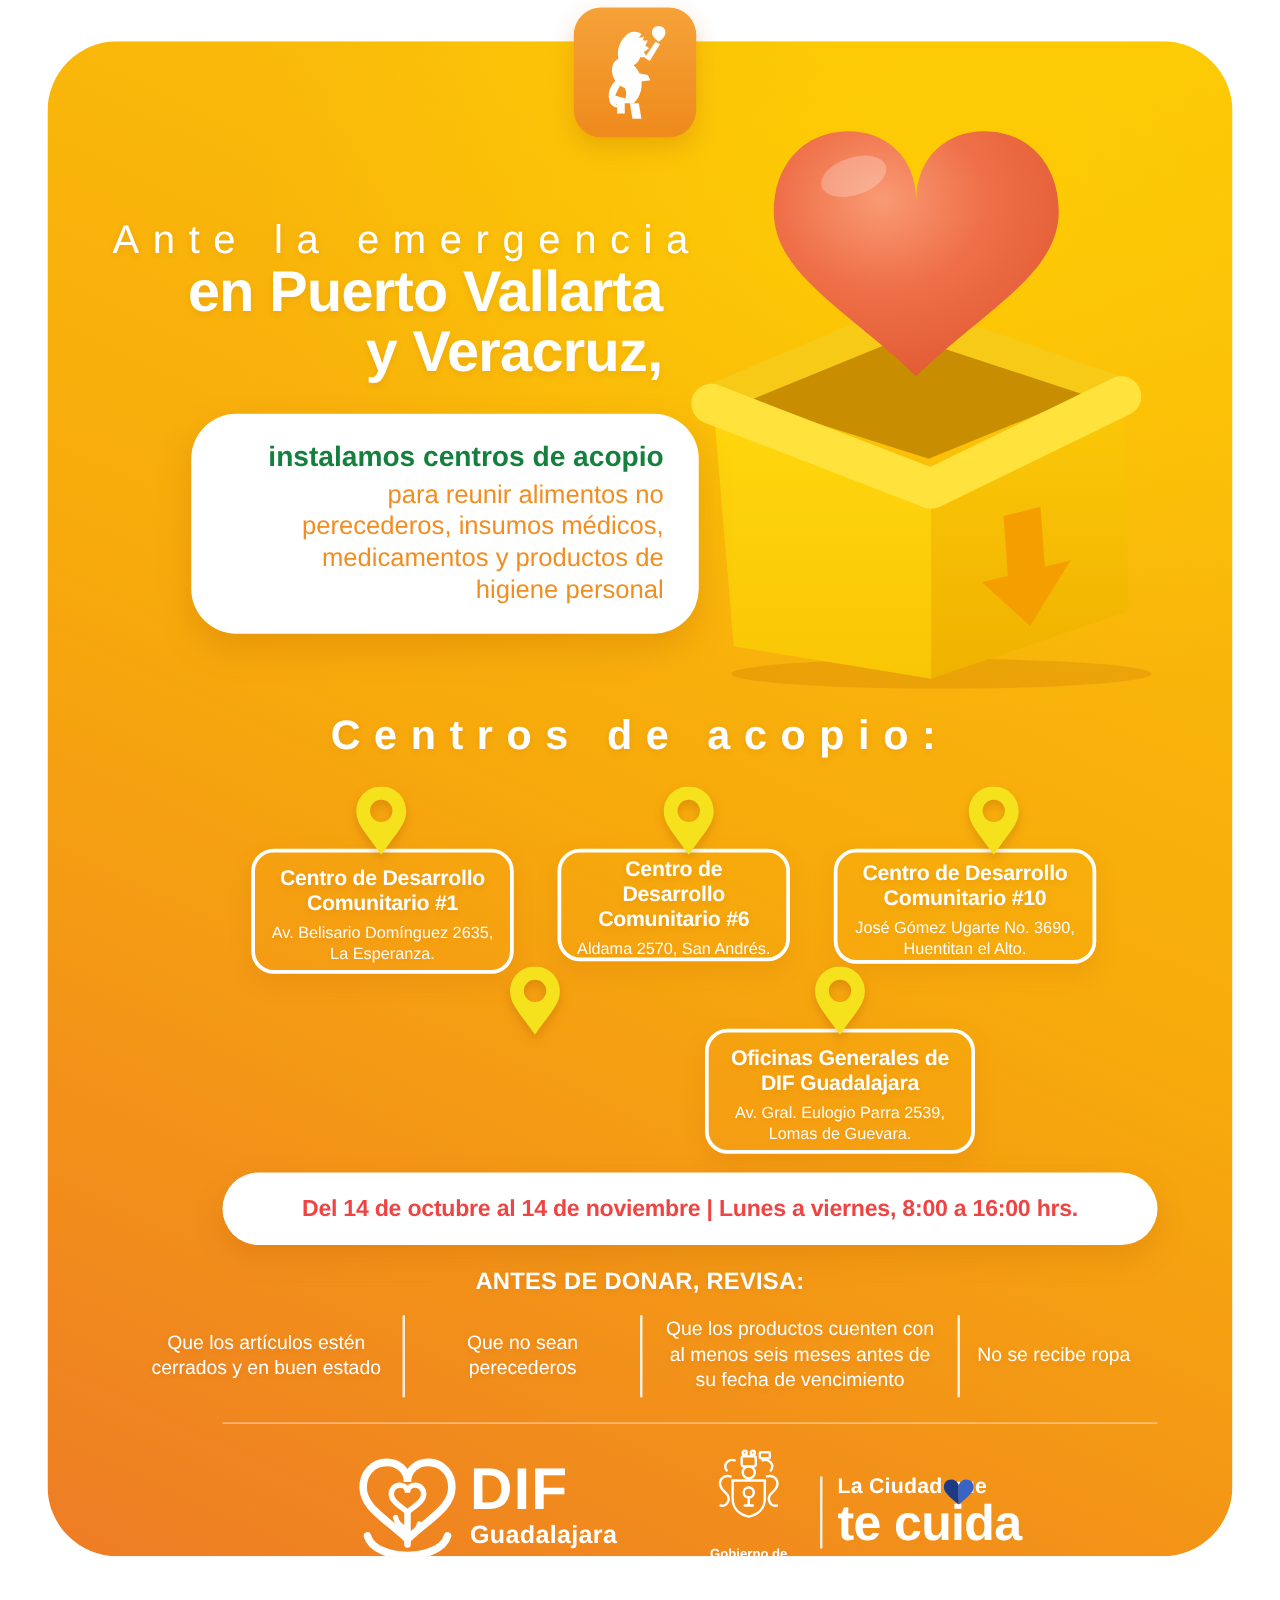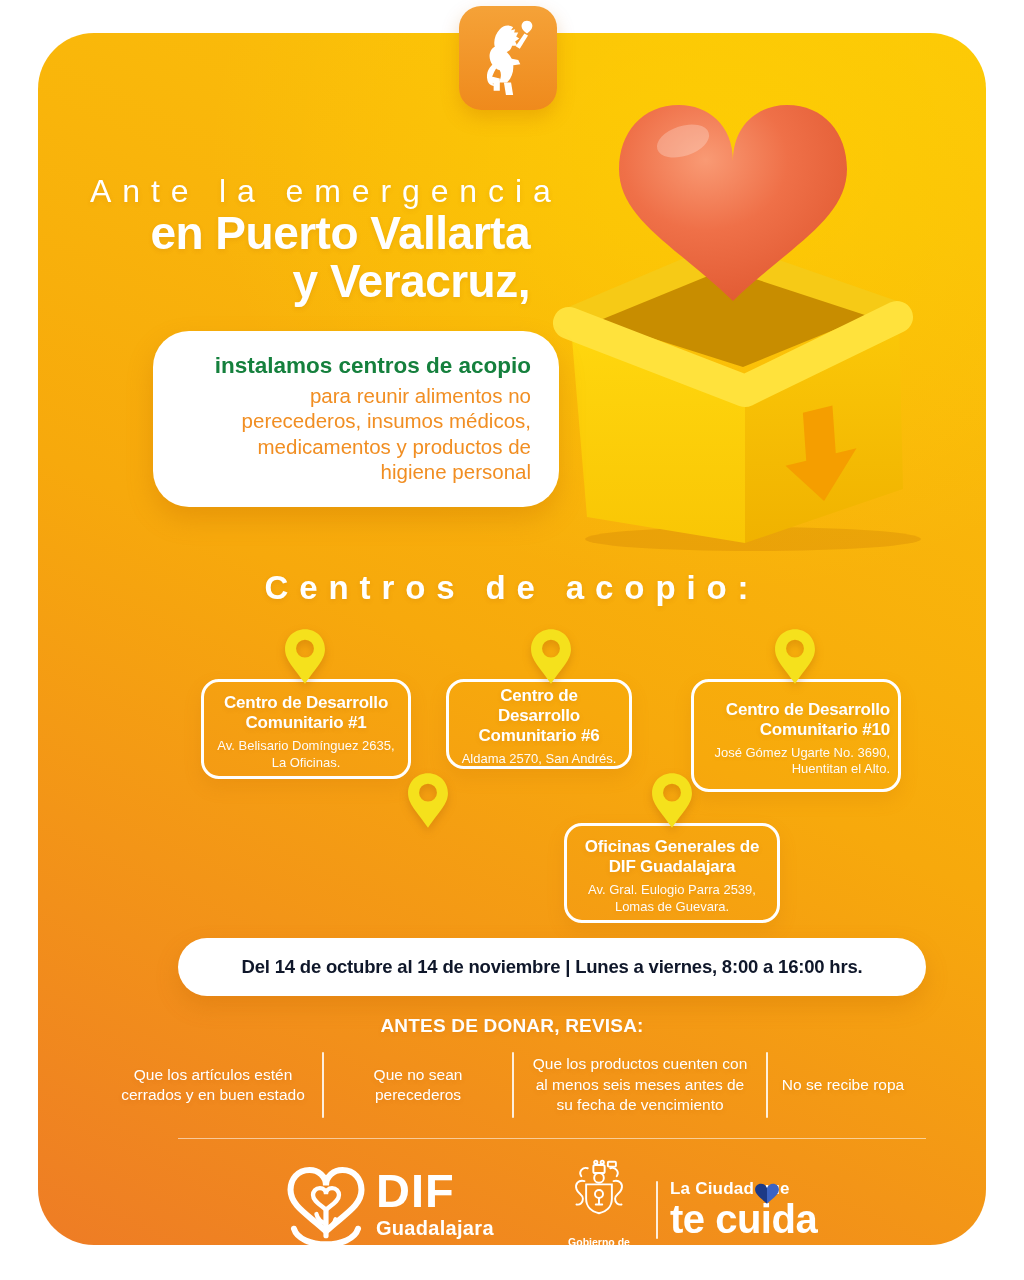--- a/index.html
+++ b/index.html
@@ -44,32 +44,32 @@
   .pin1{left:246px;top:596px;} .pin2{left:492px;top:596px;} .pin3{left:736px;top:596px;}
   .pin4{left:369px;top:740px;} .pin5{left:613px;top:740px;}
 
   .center-card{
     position:absolute;border:3px solid #ffffff;border-radius:18px;color:#fff;text-align:center;
     box-sizing:border-box;padding:17px 8px 11px;box-shadow:0 8px 18px rgba(190,100,0,.16);
     display:flex;flex-direction:column;justify-content:center;z-index:2;
   }
   .card1{left:163px;top:646px;width:210px;height:100px;}
   .card2{left:408px;top:646px;width:186px;height:90px;}
-  .card3{left:653px;top:646px;width:210px;height:113px;text-align:right;}
+  .card3{left:629px;top:646px;width:210px;height:92px;}
   .card4{left:288px;top:790px;width:206px;height:88px;}
   .card5{left:526px;top:790px;width:216px;height:100px;}
   .center-name{font-size:17px;font-weight:bold;line-height:1.18;letter-spacing:-0.2px;}
   .center-address{font-size:13px;line-height:1.25;margin-top:5px;opacity:.96;}
 
   .schedule-banner{
     position:absolute;left:140px;top:905px;width:748px;height:58px;border-radius:30px;background:#ffffff;
     box-shadow:0 10px 22px rgba(190,100,0,.25);
     display:flex;align-items:center;justify-content:center;z-index:2;
   }
-  .schedule-text{color:#0f172a;font-size:18.5px;font-weight:bold;letter-spacing:-0.2px;white-space:nowrap;}
+  .schedule-text{color:#ef4444;font-size:18.5px;font-weight:bold;letter-spacing:-0.2px;white-space:nowrap;}
 
   .checklist-title{
     position:absolute;left:0;top:982px;width:948px;text-align:center;color:#fff;
     font-size:19px;font-weight:bold;letter-spacing:.2px;
   }
   .checklist-row{
     position:absolute;left:66px;top:1014px;width:816px;height:76px;
     display:flex;align-items:center;z-index:2;
   }
   .check-item{color:#fff;font-size:15.5px;line-height:1.32;text-align:center;box-sizing:border-box;padding:0 12px;}
@@ -155,21 +155,21 @@
       </svg>
     <svg class="pin pin4" viewBox="0 0 40 52">
         <path fill-rule="evenodd" fill="#f5e11c" d="M20,0 C9,0 1,8.5 1,19 C1,29 9,36 20,52 C31,36 39,29 39,19 C39,8.5 31,0 20,0 Z M20,27 a8.5,8.5 0 1 1 0,-17 a8.5,8.5 0 0 1 0,17 Z"></path>
       </svg>
     <svg class="pin pin5" viewBox="0 0 40 52">
         <path fill-rule="evenodd" fill="#f5e11c" d="M20,0 C9,0 1,8.5 1,19 C1,29 9,36 20,52 C31,36 39,29 39,19 C39,8.5 31,0 20,0 Z M20,27 a8.5,8.5 0 1 1 0,-17 a8.5,8.5 0 0 1 0,17 Z"></path>
       </svg>
 
     <div class="center-card card1">
       <div class="center-name">Centro de Desarrollo Comunitario #1</div>
-      <div class="center-address">Av. Belisario Domínguez 2635, La Oficinas.</div>
+      <div class="center-address">Av. Belisario Domínguez 2635, La Esperanza.</div>
     </div>
     <div class="center-card card2">
       <div class="center-name">Centro de Desarrollo Comunitario #6</div>
       <div class="center-address">Aldama 2570, San Andrés.</div>
     </div>
     <div class="center-card card3">
       <div class="center-name">Centro de Desarrollo Comunitario #10</div>
       <div class="center-address">José Gómez Ugarte No. 3690, Huentitan el Alto.</div>
     </div>
     <div class="center-card card5">

